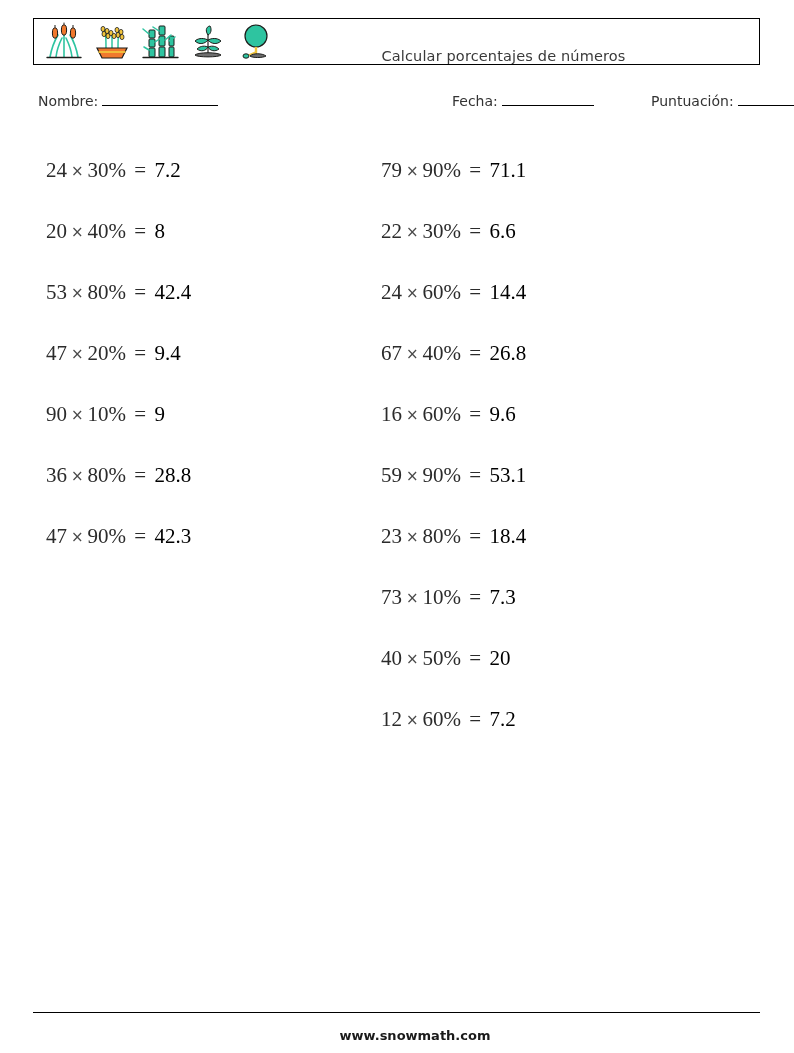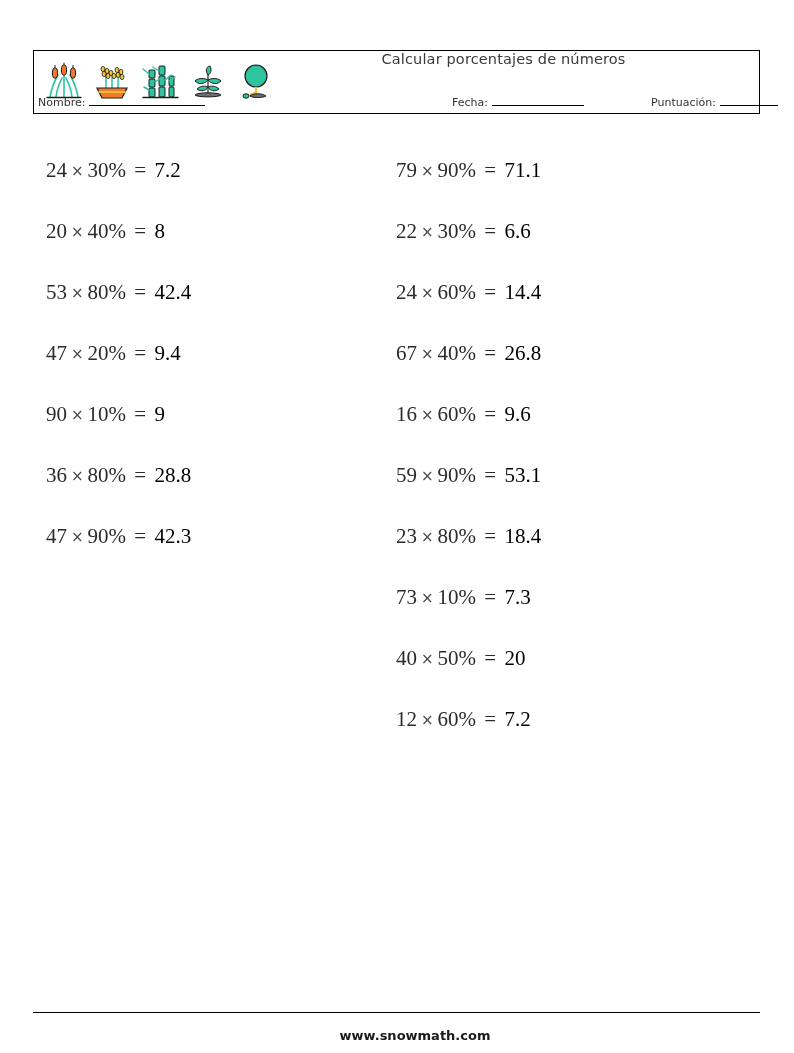--- a/index.html
+++ b/index.html
@@ -14,26 +14,25 @@
     font-family: "Liberation Sans", sans-serif;
     overflow: hidden;
   }
 
   
   .header-box {
     position: absolute;
     left: 33px;
     top: 18px;
     width: 727px;
-    height: 64px;
+    height: 47px;
     border: 1.5px solid #000000;
     box-sizing: border-box;
     display: flex;
-    align-items: flex-start;
-    margin-top: 32px;
+    align-items: flex-end;
   }
   .icon-strip {
     display: flex;
     align-items: center;
     height: 100%;
     padding-left: 8px;
     gap: 4px;
   }
   .icon-strip svg { display: block; }
 
@@ -51,21 +50,21 @@
   .info-row {
     position: absolute;
     left: 0;
     top: 92px;
     width: 794px;
     height: 26px;
   }
   .info-field {
     position: absolute;
     font-family: "DejaVu Sans", sans-serif;
-    font-size: 11px;
+    font-size: 14px;
     color: #333333;
     white-space: nowrap;
   }
   .info-field .blank {
     display: inline-block;
     border-bottom: 1.3px solid #000;
     vertical-align: baseline;
     margin-left: 4px;
     height: 13px;
   }
@@ -81,21 +80,21 @@
     position: absolute;
     left: 0;
     top: 140px;
     width: 794px;
   }
   .column {
     position: absolute;
     top: 0;
   }
   #col-left  { left: 46px; }
-  #col-right { left: 396px; }
+  #col-right { left: 381px; }
 
   .problem {
     height: 61px;
     line-height: 61px;
     font-family: "Liberation Serif", serif;
     font-size: 21px;
     color: #2b2b2b;
     white-space: nowrap;
   }
   .problem .op {

